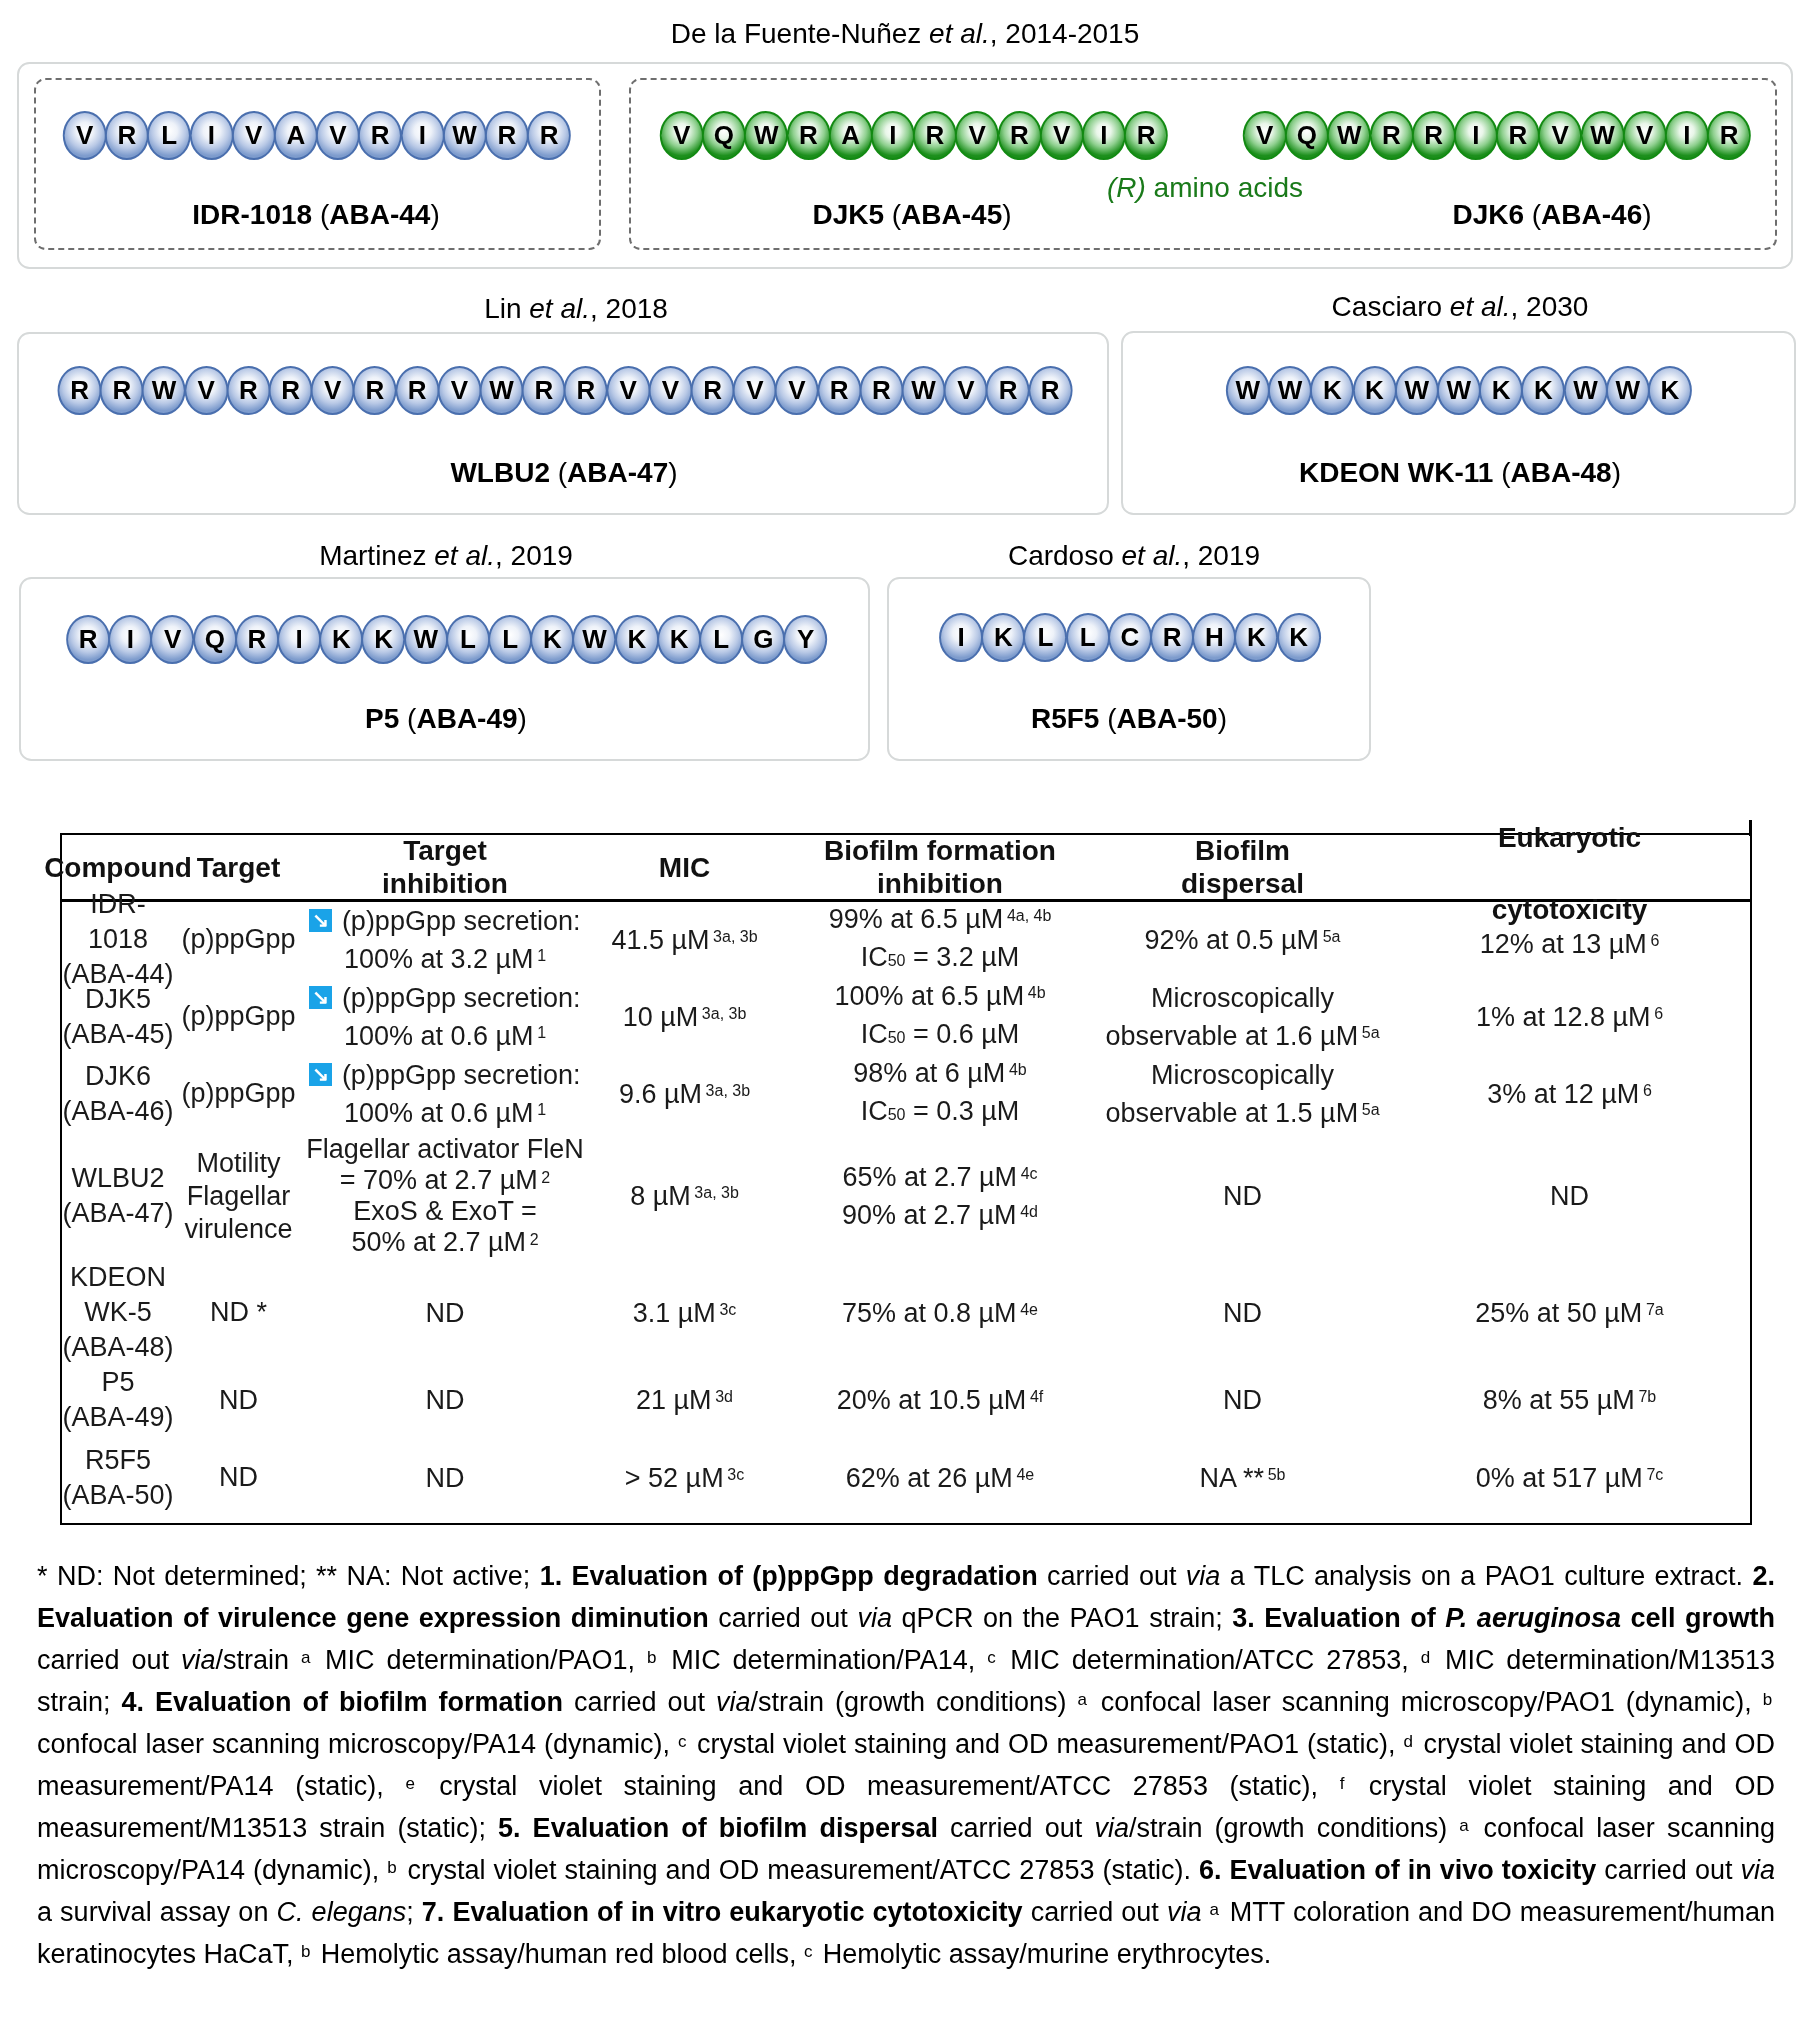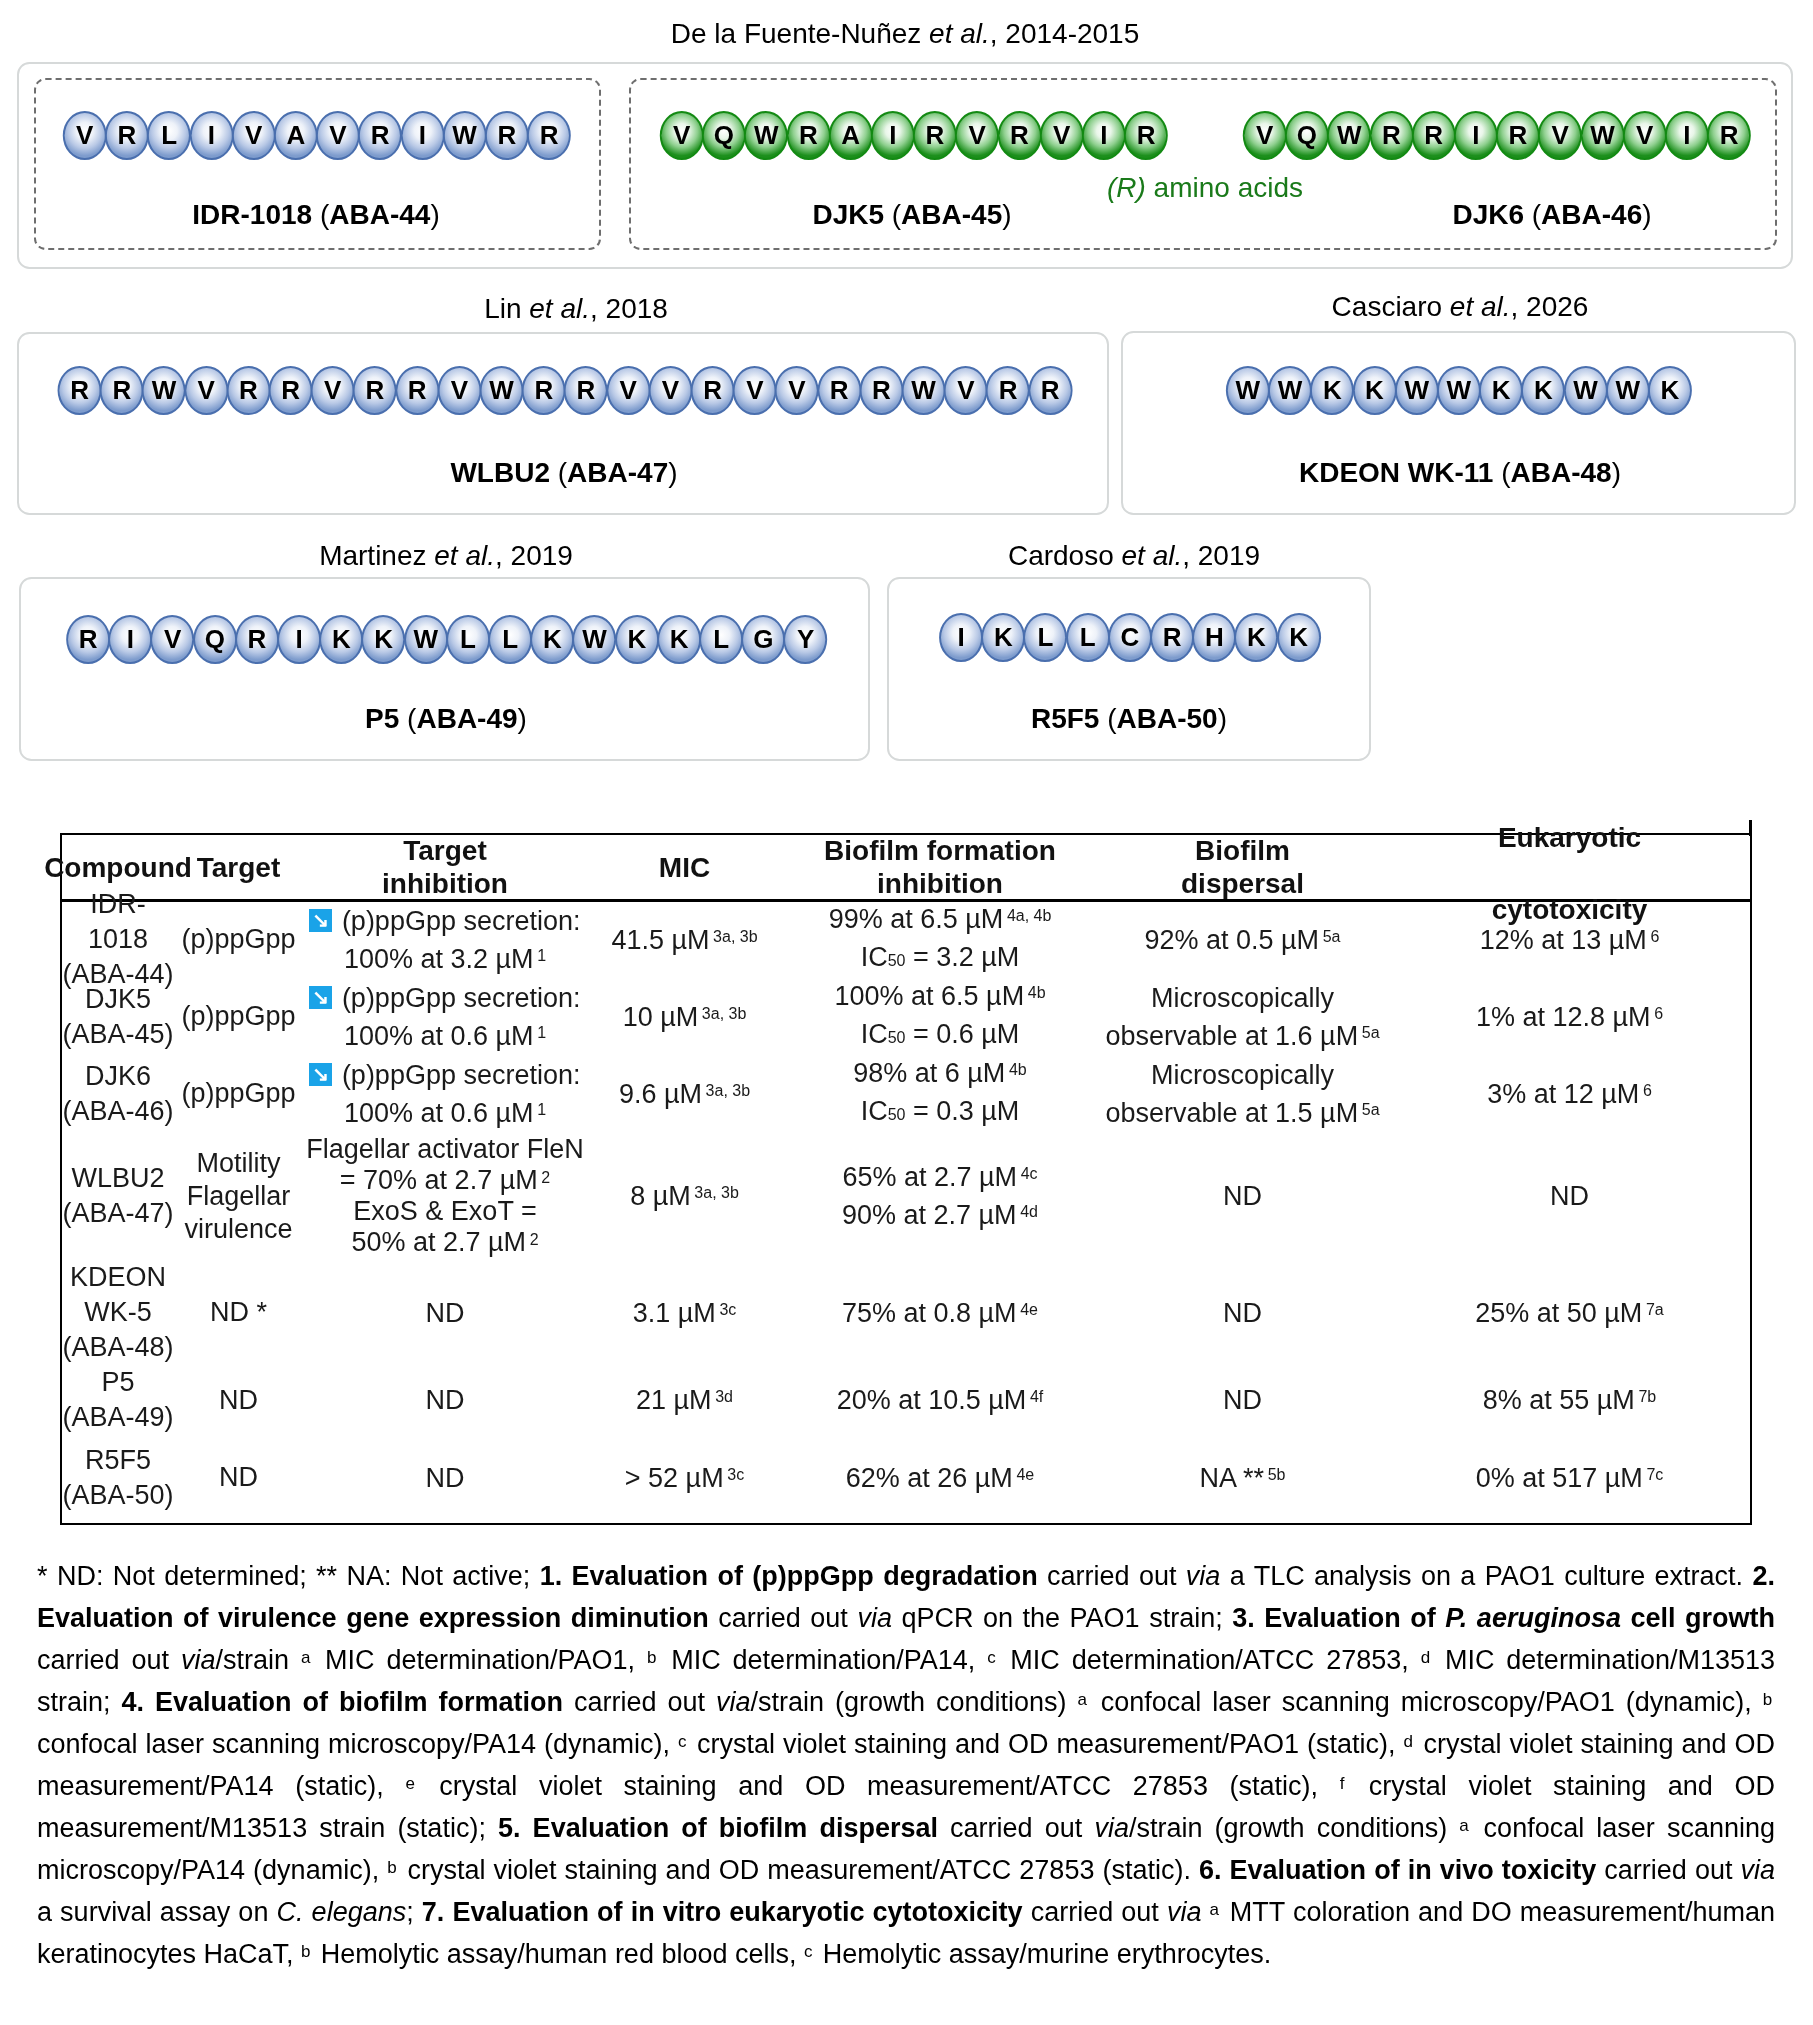--- a/index.html
+++ b/index.html
@@ -46,21 +46,21 @@
 </head>
 <body>
 
 <div class="ref-title" style="left:905px; top:18px;">
   <span>De la Fuente-Nuñez</span> <i>et al.</i><span>, 2014-2015</span>
 </div>
 <div class="ref-title" style="left:564px; top:293px;margin-left:12px;">
   <span>Lin </span><i>et al.</i><span>, 2018</span>
 </div>
 <div class="ref-title" style="left:1460px; top:291px;">
-  <span>Casciaro </span><i>et al.</i><span>, 2026</span>
+  <span>Casciaro </span><i>et al.</i><span>, 2030</span>
 </div>
 <div class="ref-title" style="left:446px; top:540px;text-align:center;">
   <span>Martinez </span><i>et al.</i><span>, 2019</span>
 </div>
 <div class="ref-title" style="left:1134px; top:540px;">
   <span>Cardoso </span><i>et al.</i><span>, 2019</span>
 </div>
 
 <div class="panel" style="left:17px; top:62px; width:1776px; height:207px;"></div>
 <div class="dashed" style="left:34px; top:78px; width:567px; height:172px;"></div>
@@ -251,21 +251,21 @@
     <div class="cell" style="left: 526px; top: 66px; width: 193px; height: 77px;">
       <div>41.5 µM<sup>3a, 3b</sup></div>
     </div>
     <div class="cell" style="left: 721px; top: 66px; width: 314px; height: 77px;">
       <div>99% at 6.5 µM<sup>4a, 4b</sup></div>
       <div>IC<sub class="ic">50</sub> = 3.2 µM</div>
     </div>
     <div class="cell" style="left: 1037px; top: 66px; width: 287px; height: 77px;">
       <div>92% at 0.5 µM<sup>5a</sup></div>
     </div>
-    <div class="cell" style="left: 1326px; top: 66px; width: 363px; height: 77px;">
+    <div class="cell" style="left: 1326px; top: 51px; width: 363px; height: 77px; justify-content: flex-end;">
       <div>12% at 13 µM<sup>6</sup></div>
     </div>
     <div class="cell" style="left: 0px; top: 143px; width: 112px; height: 77px; line-height: 35px;">
       <div>DJK5</div>
       <div>(ABA-45)</div>
     </div>
     <div class="cell" style="left: 114px; top: 143px; width: 125px; height: 77px; line-height: 33px;">
       <div>(p)ppGpp</div>
     </div>
     <div class="cell" style="left: 242px; top: 143px; width: 282px; height: 77px; line-height: 38px;">

